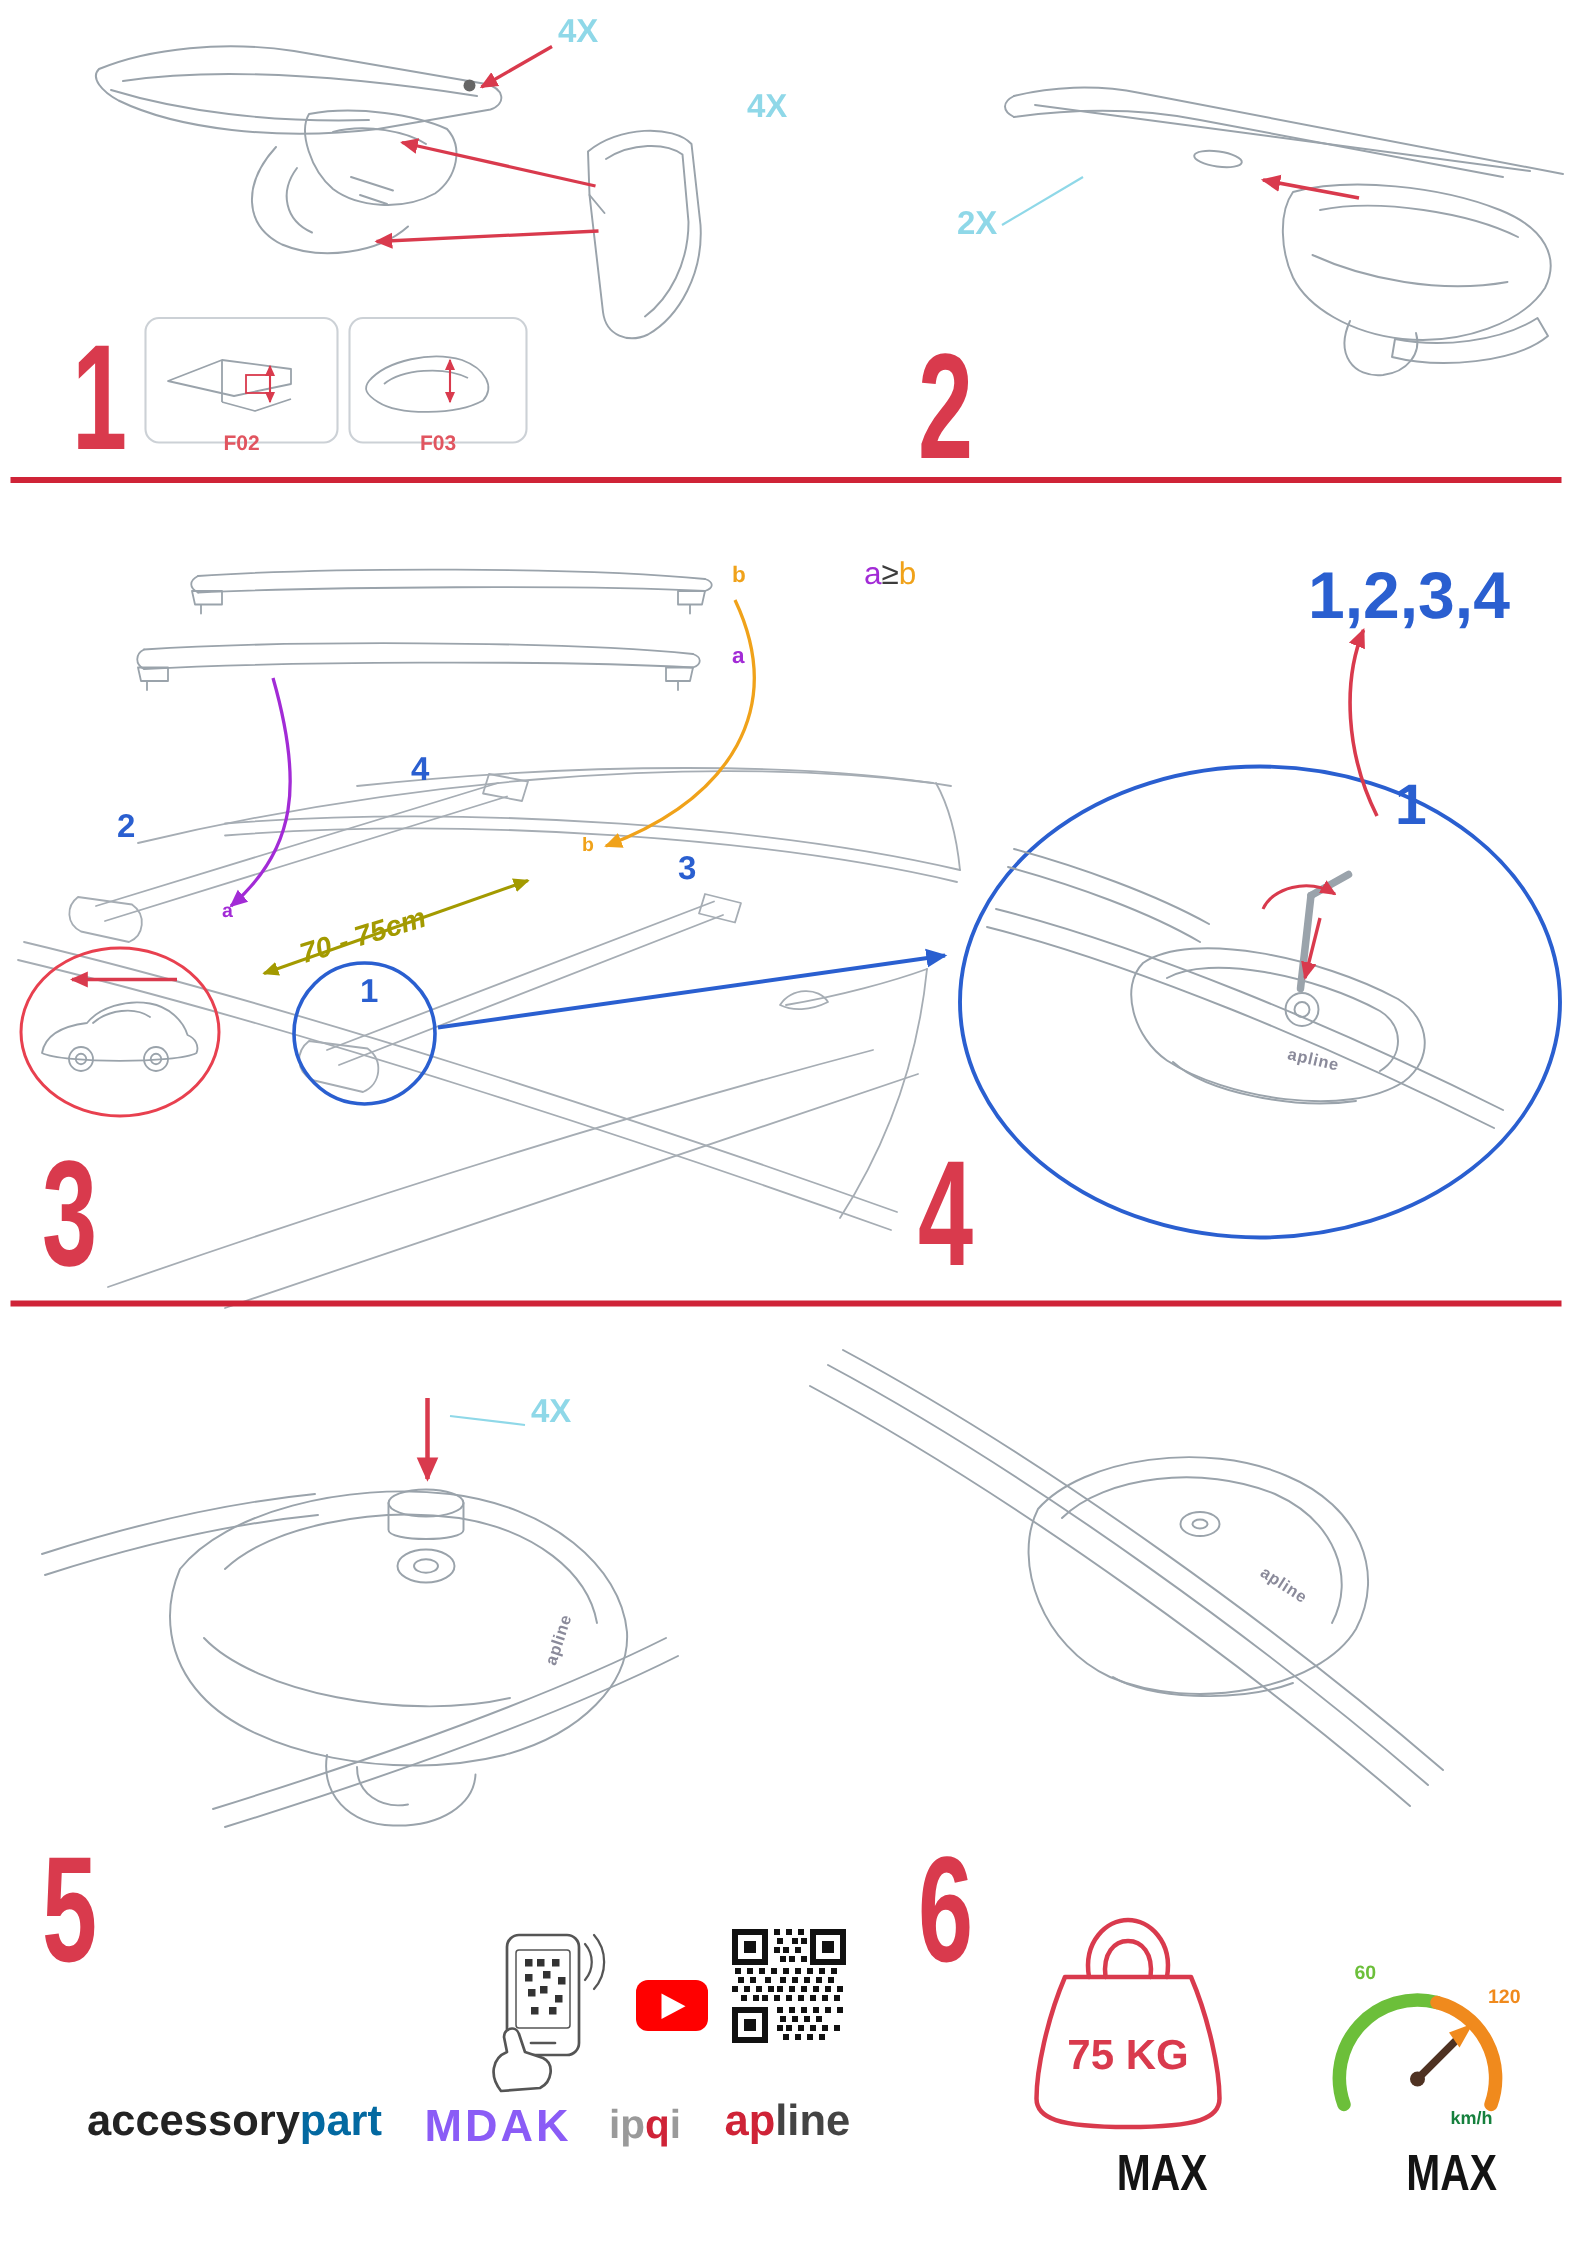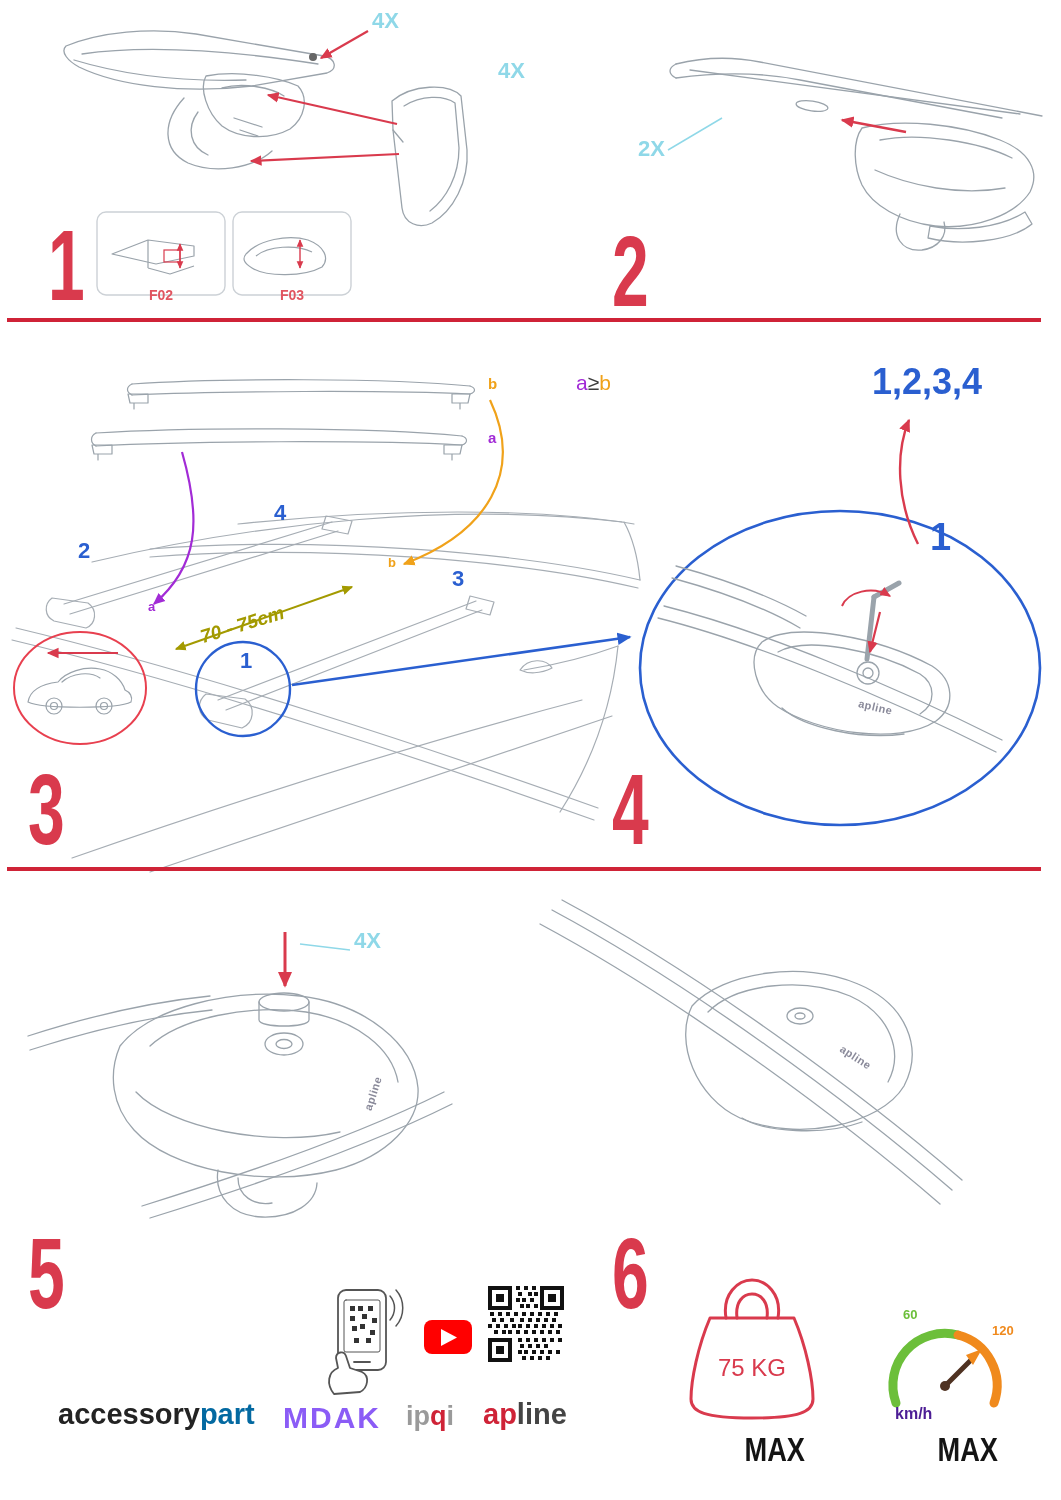--- a/index.html
+++ b/index.html
@@ -19,25 +19,25 @@
   .dist{color:#a39a00;font-weight:700;font-style:italic;font-size:19px;transform:rotate(-17deg);transform-origin:0 0}
   .mini-logo{font-size:11px;font-weight:700;color:#8a8a9a;letter-spacing:.5px}
   .codes{color:#2b2e83;font-weight:700;font-size:34px}
   .condc{display:inline-block;transform:scaleX(.8);transform-origin:center}
   .brand{font-weight:700;font-size:29px}
   .brand .bk{color:#232323}.brand .rd{color:#0369a1}
   .mdak{color:#8b5cf6;font-weight:700;font-size:30px;letter-spacing:2px}
   .ipqi{color:#9a9a9a;font-weight:700;font-size:27px}
   .ipqi .q{color:#cf2337}
   .apline .rd{color:#cf2337}.apline .dk{color:#444}
-  .wkg{color:#d93a4d;font-weight:400;font-size:24px;text-align:center}
+  .wkg{color:#d93a4d;font-weight:700;font-size:28px;text-align:center}
   .maxlbl{color:#141414;font-weight:700;font-size:34px;text-align:right}
   .splo{color:#6cbf3a;font-weight:700;font-size:13px}
   .sphi{color:#f08a1d;font-weight:700;font-size:13px}
-  .spunit{color:#4c1d95;font-weight:700;font-size:16px;text-align:left}
+  .spunit{color:#15803d;font-weight:700;font-size:12px;text-align:right}
 </style>
 </head>
 <body>
 
 <div class="page">
 
   <svg class="art" viewBox="0 0 1061 1500">
     <defs>
       <marker id="ah-red" viewBox="0 0 10 10" refX="8" refY="5" markerWidth="6" markerHeight="6" orient="auto-start-reverse">
           <path d="M0,1L9,5L0,9Z" fill="#d93a4d"></path>
@@ -267,21 +267,21 @@
   </span>
   <span class="lbl blue" style="left:78px;top:540px;font-size:22px">2</span>
   <span class="lbl blue" style="left:274px;top:502px;font-size:22px">4</span>
   <span class="lbl blue" style="left:452px;top:568px;font-size:22px">3</span>
   <span class="lbl blue" style="left:240px;top:650px;font-size:22px">1</span>
   <span class="lbl roof-a" style="left:148px;top:600px">a</span>
   <span class="lbl roof-b" style="left:388px;top:556px">b</span>
   <span class="lbl dist" style="left:198px;top:628px">70 - 75cm</span>
   <span class="lbl step-num" style="left:28px;top:762px">3</span>
 
-  <span class="lbl blue" style="left:872px;top:364px;font-size:36px">1,2,3,4</span>
+  <span class="lbl blue" style="left:872px;top:376px;font-size:44px">1,2,3,4</span>
   <span class="lbl blue" style="left:930px;top:518px;font-size:38px">1</span>
   <span class="lbl mini-logo" style="left:858px;top:702px;transform:rotate(13deg)">apline</span>
   <span class="lbl step-num" style="left:612px;top:762px">4</span>
 
   <span class="lbl qty" style="left:354px;top:930px">4X</span>
   <span class="lbl mini-logo" style="left:356px;top:1088px;transform:rotate(-72deg)">apline</span>
   <span class="lbl mini-logo" style="left:838px;top:1052px;transform:rotate(33deg)">apline</span>
   <span class="lbl step-num" style="left:28px;top:1226px">5</span>
 
   <span class="lbl step-num" style="left:612px;top:1226px">6</span>

